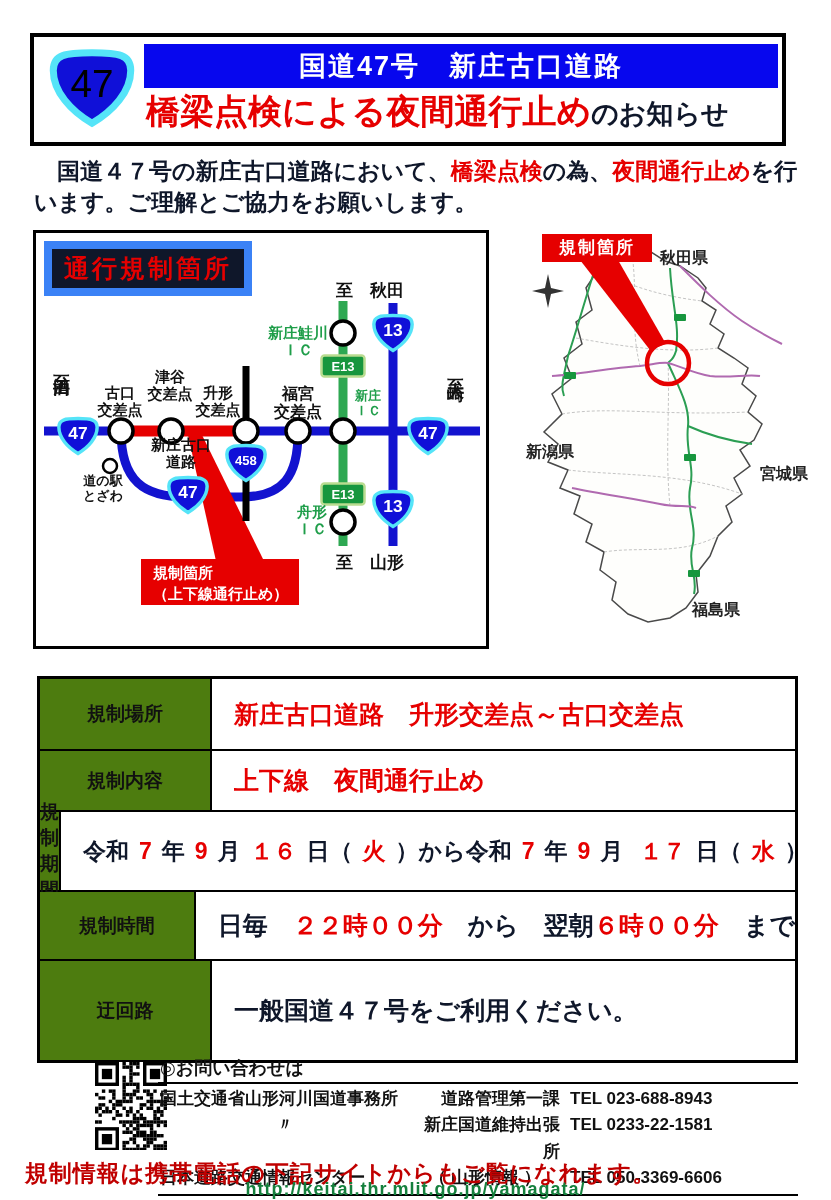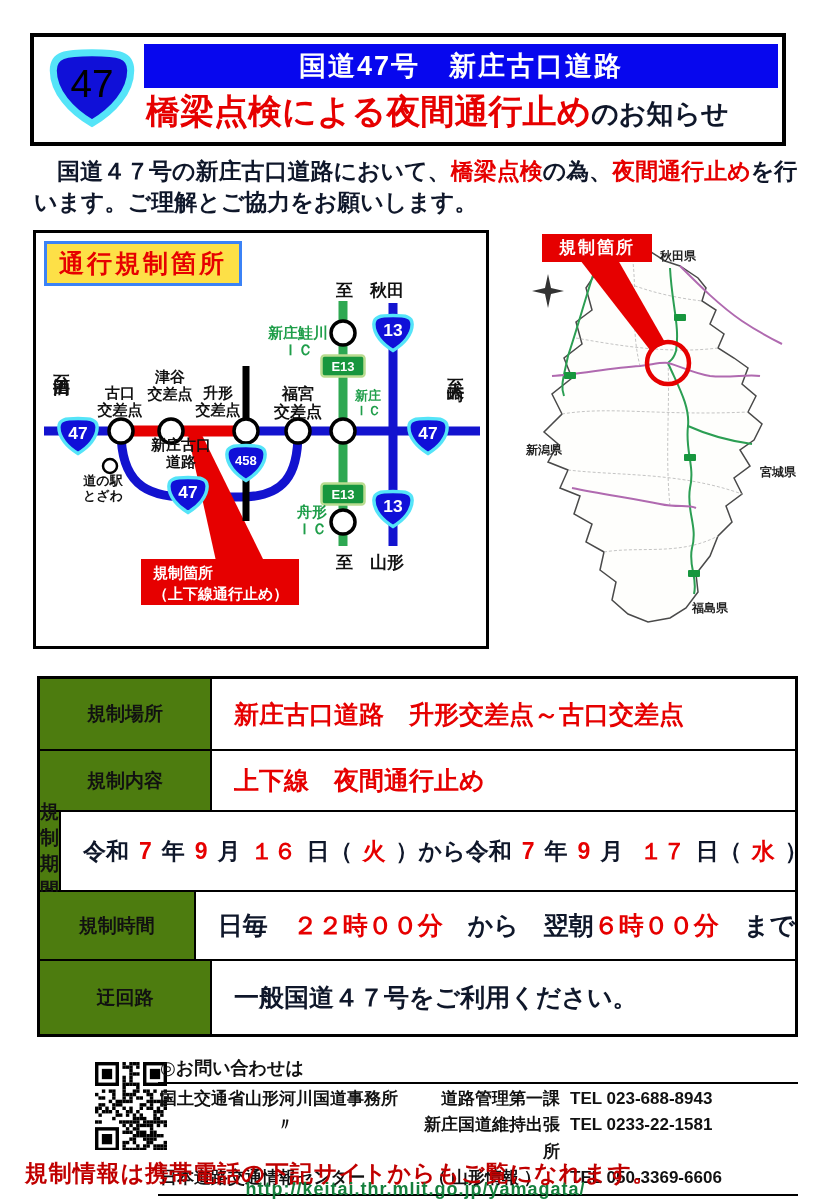--- a/index.html
+++ b/index.html
@@ -16,34 +16,34 @@
   .hdr-sub .c-k{font-size:27px;}
   
   .intro{position:absolute;left:34px;top:156px;width:778px;font-size:23px;font-weight:bold;line-height:1.33;}
   .c-k{color:#0f172a;text-align:right;}
   .c-r{color:#e60000;}
   
   .diagram{position:absolute;left:33px;top:230px;width:456px;height:419px;
            border:3px solid #000;box-sizing:border-box;background:#fff;}
   .diagram svg.base{position:absolute;left:0;top:0;}
   .dlab{position:absolute;font-weight:bold;white-space:pre-line;line-height:1.12;}
-  .legend{position:absolute;left:8px;top:8px;border:3px solid #3b82f6;color:#e60000;
-          font-size:25px;font-weight:bold;padding:3px 12px;letter-spacing:3px;background:#fde047;}
+  .legend{position:absolute;left:8px;top:8px;border:8px solid #3b82f6;color:#e60000;
+          font-size:25px;font-weight:bold;padding:3px 12px;letter-spacing:3px;background:#0f172a;}
   .vtext{writing-mode:vertical-rl;text-orientation:upright;letter-spacing:3px;}
   .glab{color:#1f9e4a;}
   .callout{position:absolute;left:105px;top:326px;width:158px;height:46px;background:#e60000;
            color:#fff;font-size:15px;font-weight:bold;line-height:1.4;padding:3px 0 0 12px;
            box-sizing:border-box;white-space:pre-line;}
   .badge{position:absolute;}
   .badge text{fill:#fff;font-weight:bold;font-family:"Liberation Sans",sans-serif;}
   
   .map{position:absolute;left:520px;top:226px;width:302px;height:430px;}
   .map-label-box{position:absolute;left:22px;top:8px;width:110px;height:28px;background:#e60000;
                  color:#fff;font-size:17px;font-weight:bold;text-align:center;line-height:28px;letter-spacing:2px;}
-  .pref{position:absolute;font-size:12px;color:#222;font-weight:bold;}
+  .pref{position:absolute;font-size:16px;color:#222;font-weight:bold;}
   
   .rtable{position:absolute;left:37px;top:676px;width:761px;border:3px solid #000;box-sizing:border-box;background:#fff;}
   .rrow{display:flex;border-bottom:2px solid #000;}
   .rrow:last-child{border-bottom:none;}
   .rlabel{width:170px;background:#4d7c0f;border-right:2px solid #000;display:flex;
           align-items:center;justify-content:center;font-size:19px;font-weight:bold;}
   .rvalue{flex:1;display:flex;align-items:center;padding-left:22px;font-size:25px;font-weight:bold;white-space:pre;}
   .rrow:nth-child(3) .rvalue{font-size:23px;gap:10px;}
   
   .qr{position:absolute;left:95px;top:1062px;}
@@ -218,21 +218,21 @@
       <div class="rvalue"><span class="c-r">上下線　夜間通行止め</span></div>
     </div>
     <div class="rrow" style="height:78px;">
       <div class="rlabel">規制期間</div>
       <div class="rvalue"><span class="c-k">令和</span><span class="c-r">7</span><span class="c-k">年</span><span class="c-r">9</span><span class="c-k">月</span><span class="c-r">１６</span><span class="c-k">日（</span><span class="c-r">火</span><span class="c-k">）から令和</span><span class="c-r">7</span><span class="c-k">年</span><span class="c-r">9</span><span class="c-k">月 </span><span class="c-r">１７</span><span class="c-k">日（</span><span class="c-r">水</span><span class="c-k">）</span></div>
     </div>
     <div class="rrow" style="height:67px;">
       <div class="rlabel">規制時間</div>
       <div class="rvalue"><span class="c-k">日毎　</span><span class="c-r">２２時００分</span><span class="c-k">　から　</span><span class="c-k">翌朝</span><span class="c-r">６時００分</span><span class="c-k">　まで</span></div>
     </div>
-    <div class="rrow" style="height:73px;">
+    <div class="rrow" style="height:99px;">
       <div class="rlabel">迂回路</div>
       <div class="rvalue"><span class="c-k">一般国道４７号をご利用ください。</span></div>
     </div>
   </div>
 
   <svg class="qr" id="qr" width="72" height="88" viewBox="0 0 72 88">
     <rect x="0" y="0" width="72" height="88" fill="#fff"></rect>
     <g id="qr-cells" fill="#000">
         <rect x="27.428571428571427" y="0" width="3.4285714285714284" height="3.4285714285714284" fill="#000"></rect>
         <rect x="34.285714285714285" y="0" width="3.4285714285714284" height="3.4285714285714284" fill="#000"></rect>

